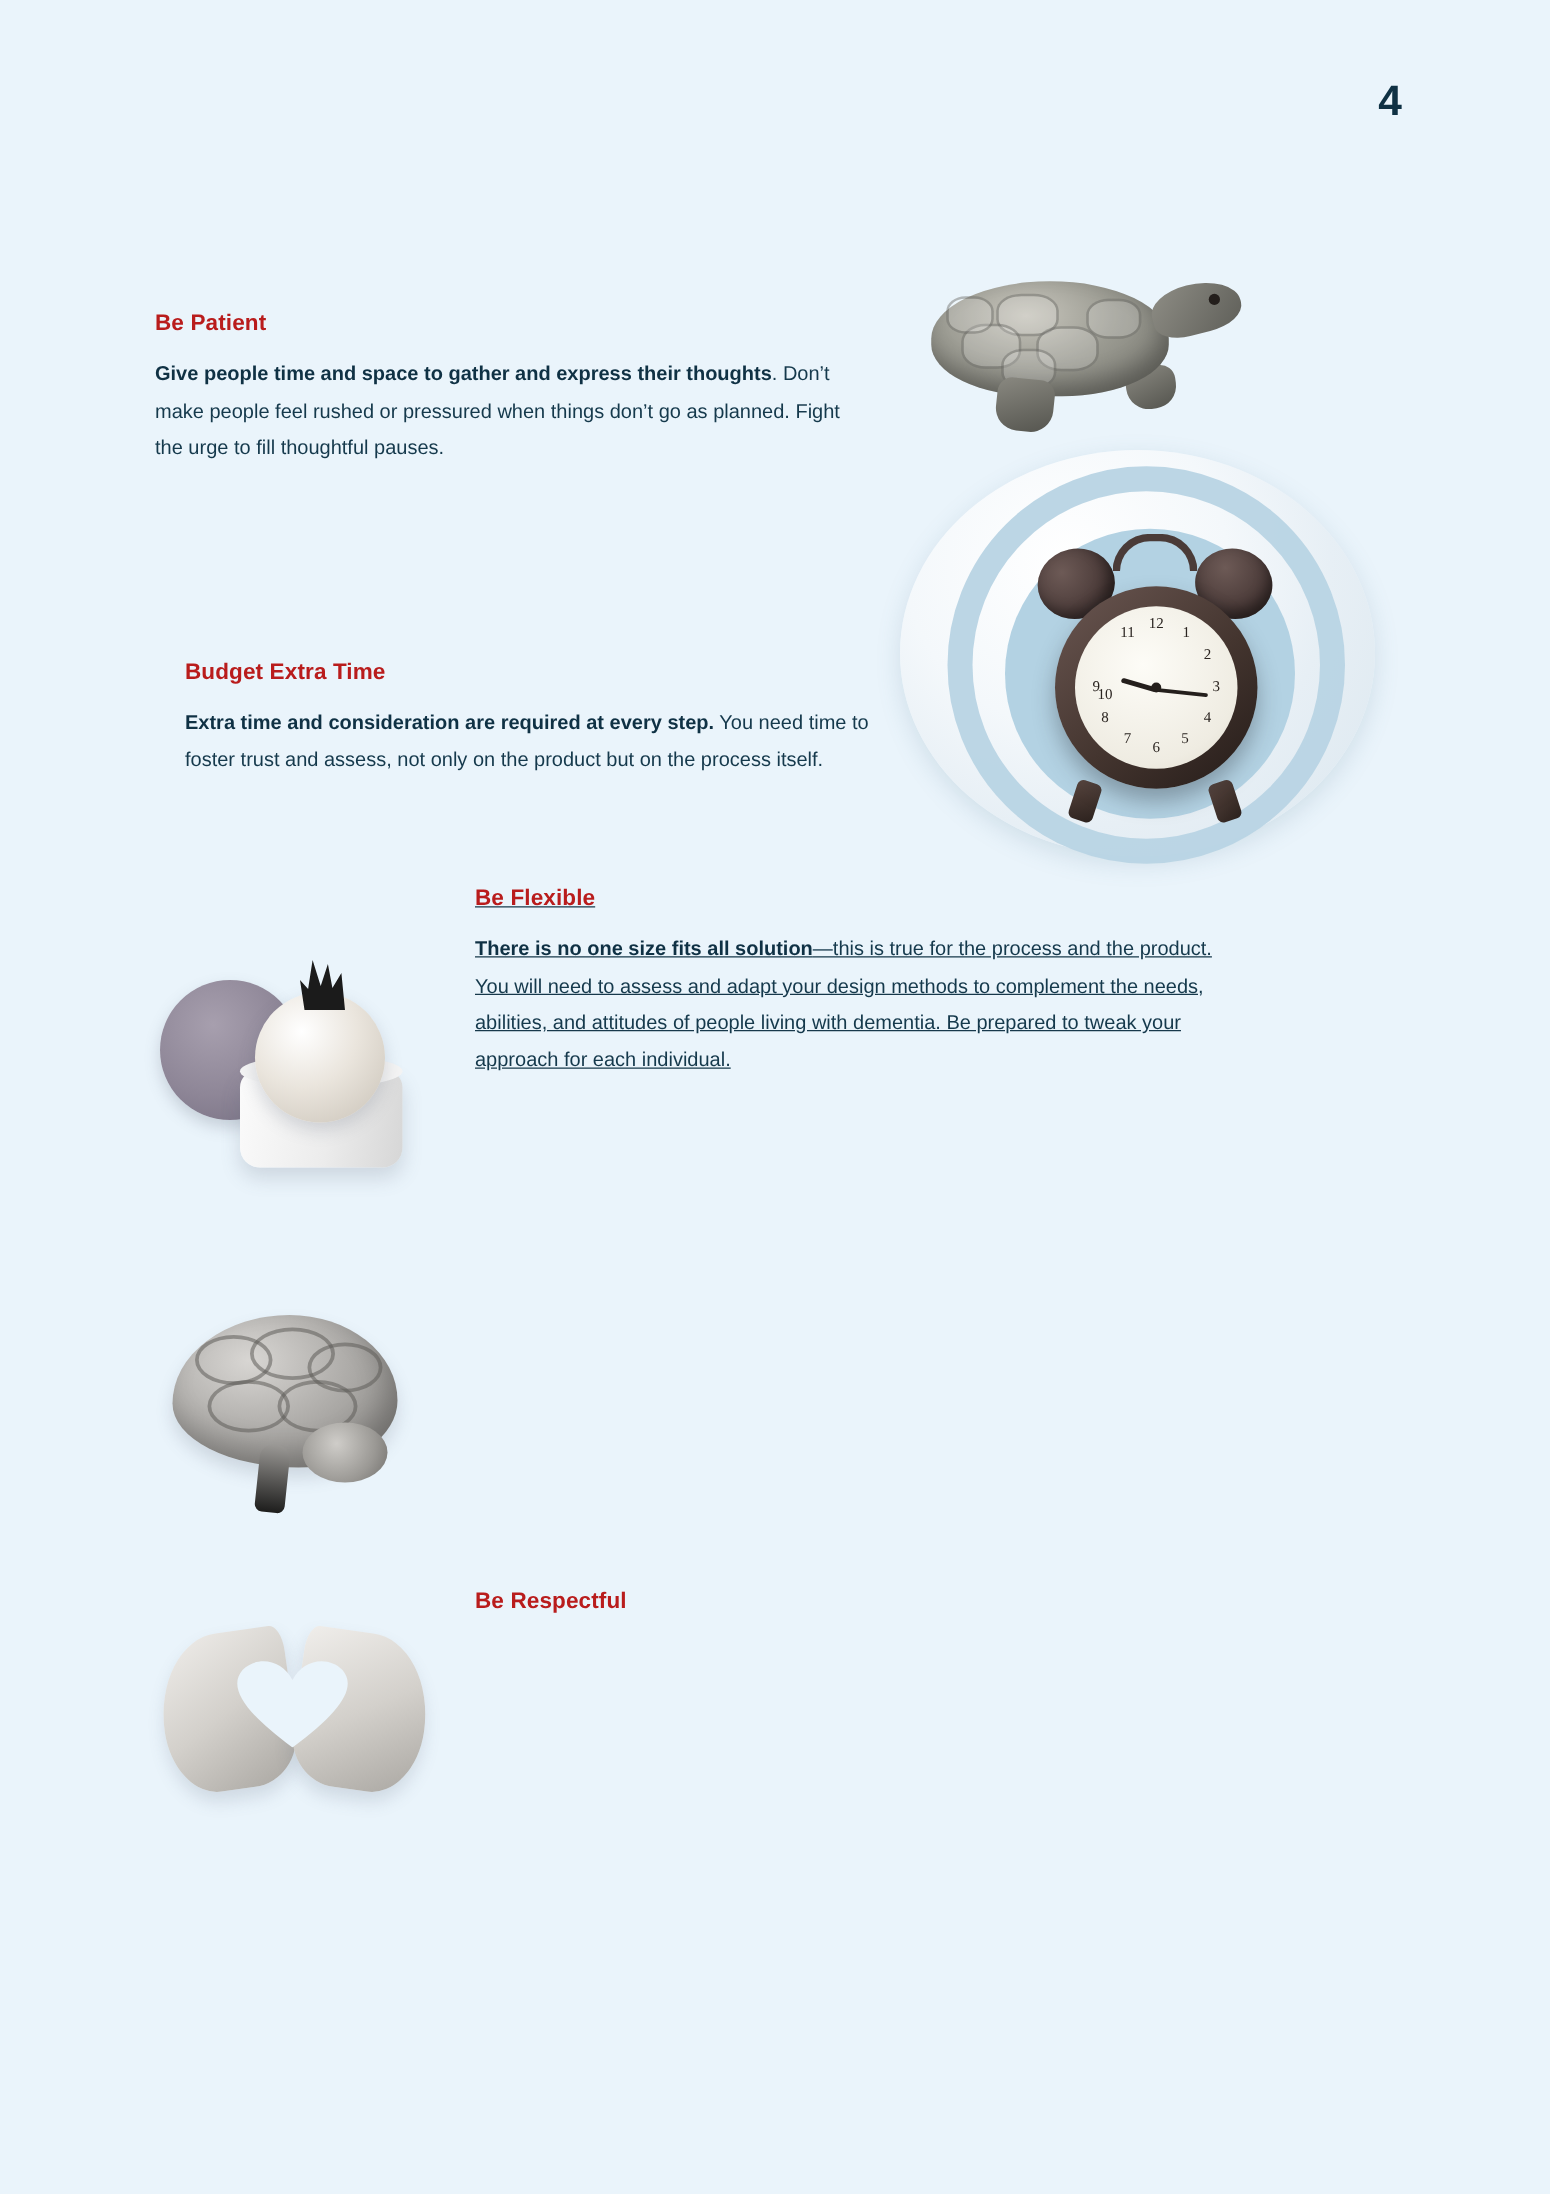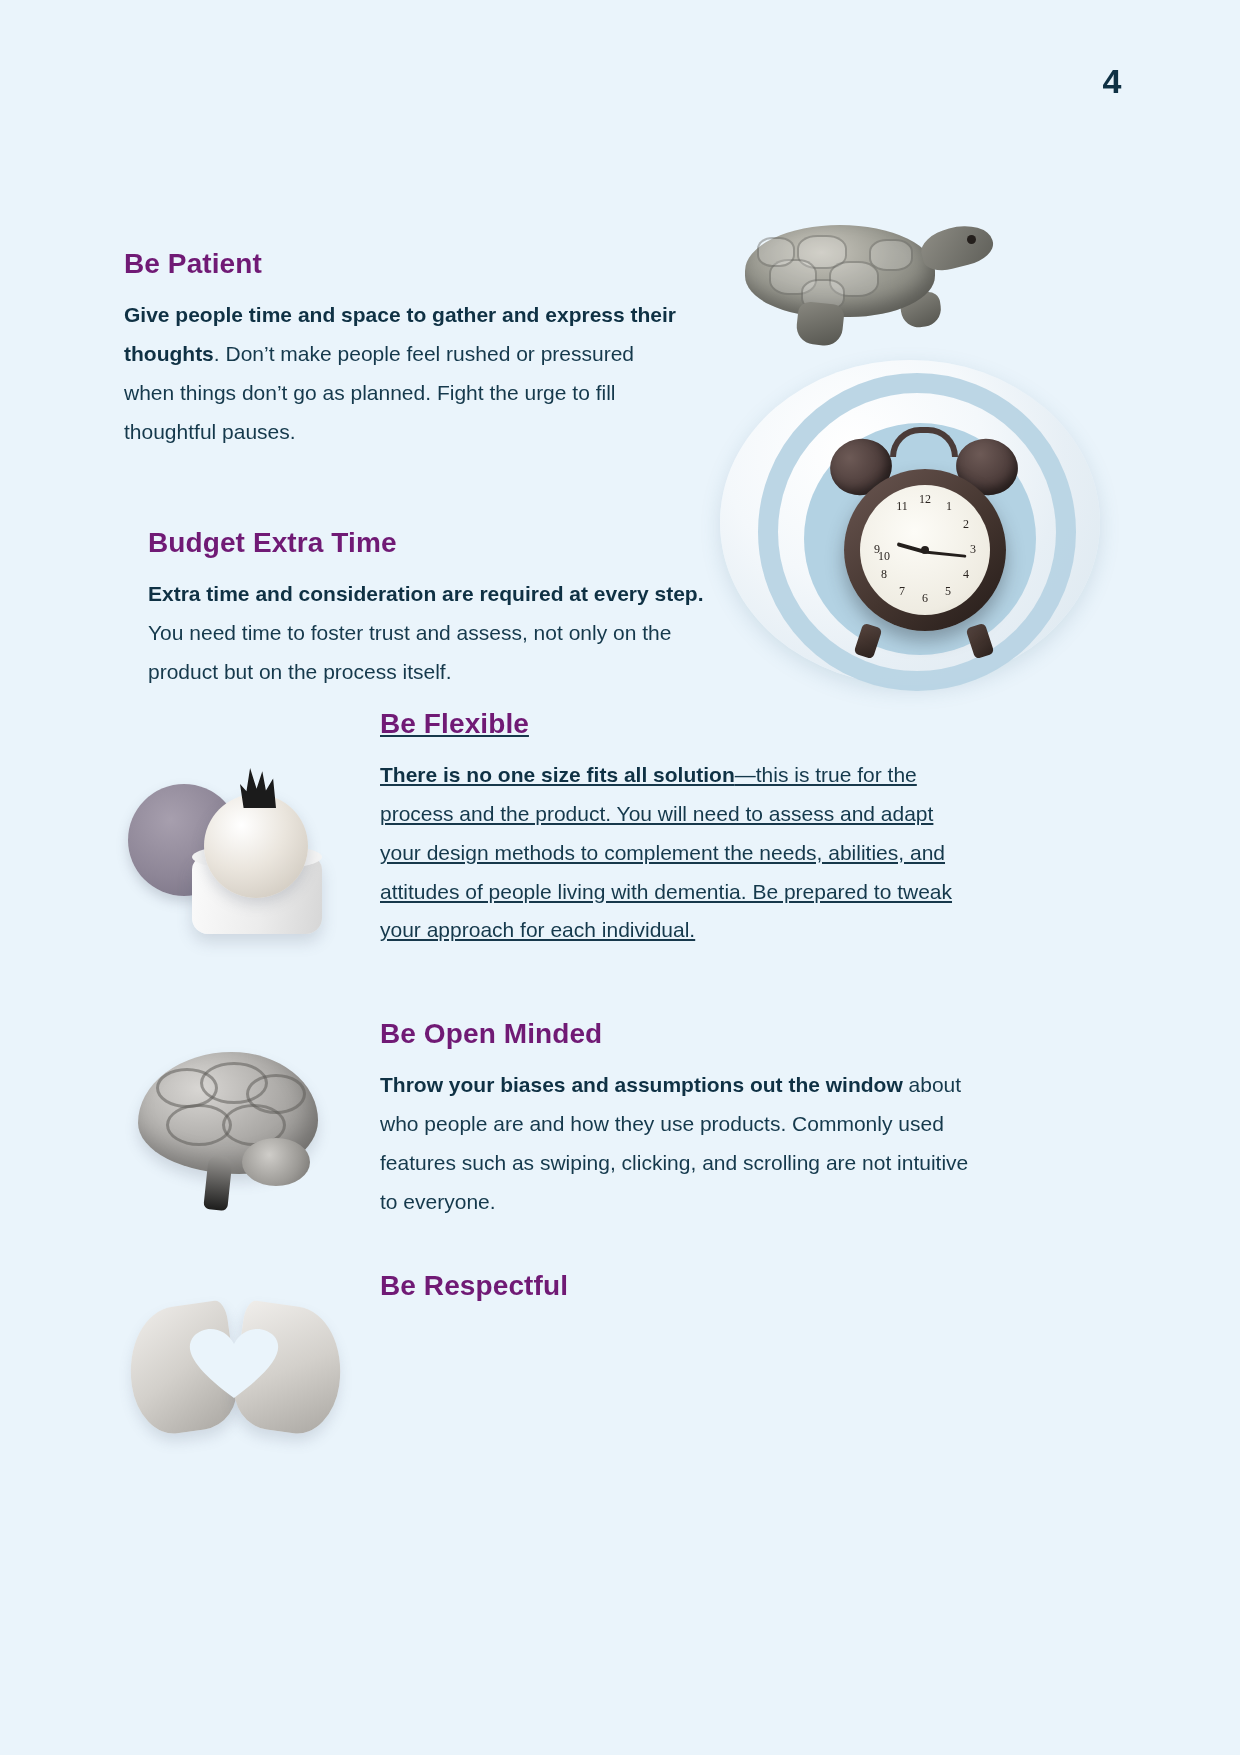--- a/index.html
+++ b/index.html
@@ -36,28 +36,28 @@
     top: 105px;
     left: 124px;
     font-size: 46px;
     font-weight: bold;
     color: #0f3144;
     letter-spacing: -0.5px;
   }
 
   
   .sec-head {
-    font-size: 28px;
+    font-size: 18px;
     font-weight: bold;
-    color: #701a75;
+    color: #b91c1c;
     margin: 0 0 16px 0;
     letter-spacing: 0.1px;
   }
   .sec-body {
-    font-size: 21px;
+    font-size: 16px;
     line-height: 1.85;
     color: #15394c;
     margin: 0;
   }
   .sec-body b {
     font-weight: bold;
     color: #0f3144;
   }
 
   
@@ -477,24 +477,20 @@
     <div class="brain-main">
       <div class="gyrus" style="left:18px; top:16px; width:56px; height:34px;"></div>
       <div class="gyrus" style="left:62px; top:10px; width:62px; height:36px;"></div>
       <div class="gyrus" style="left:108px; top:22px; width:54px; height:34px;"></div>
       <div class="gyrus" style="left:28px; top:52px; width:60px; height:36px;"></div>
       <div class="gyrus" style="left:84px; top:52px; width:58px; height:36px;"></div>
     </div>
     <div class="cerebellum"></div>
     <div class="brain-stem"></div>
   </div>
-  <div class="block-open">
-    <div class="sec-head">Be Open Minded</div>
-    <p class="sec-body"><b>Throw your biases and assumptions out the window</b><span> about who people are and how they use products. Commonly used features such as swiping, clicking, and scrolling are not intuitive to everyone.</span></p>
-  </div>
 
   <div class="art-hands">
     <div class="hand-shape left"></div>
     <div class="hand-shape right"></div>
     <div class="heart-gap"></div>
   </div>
   <div class="block-respect">
     <div class="sec-head">Be Respectful</div>
   </div>
 

